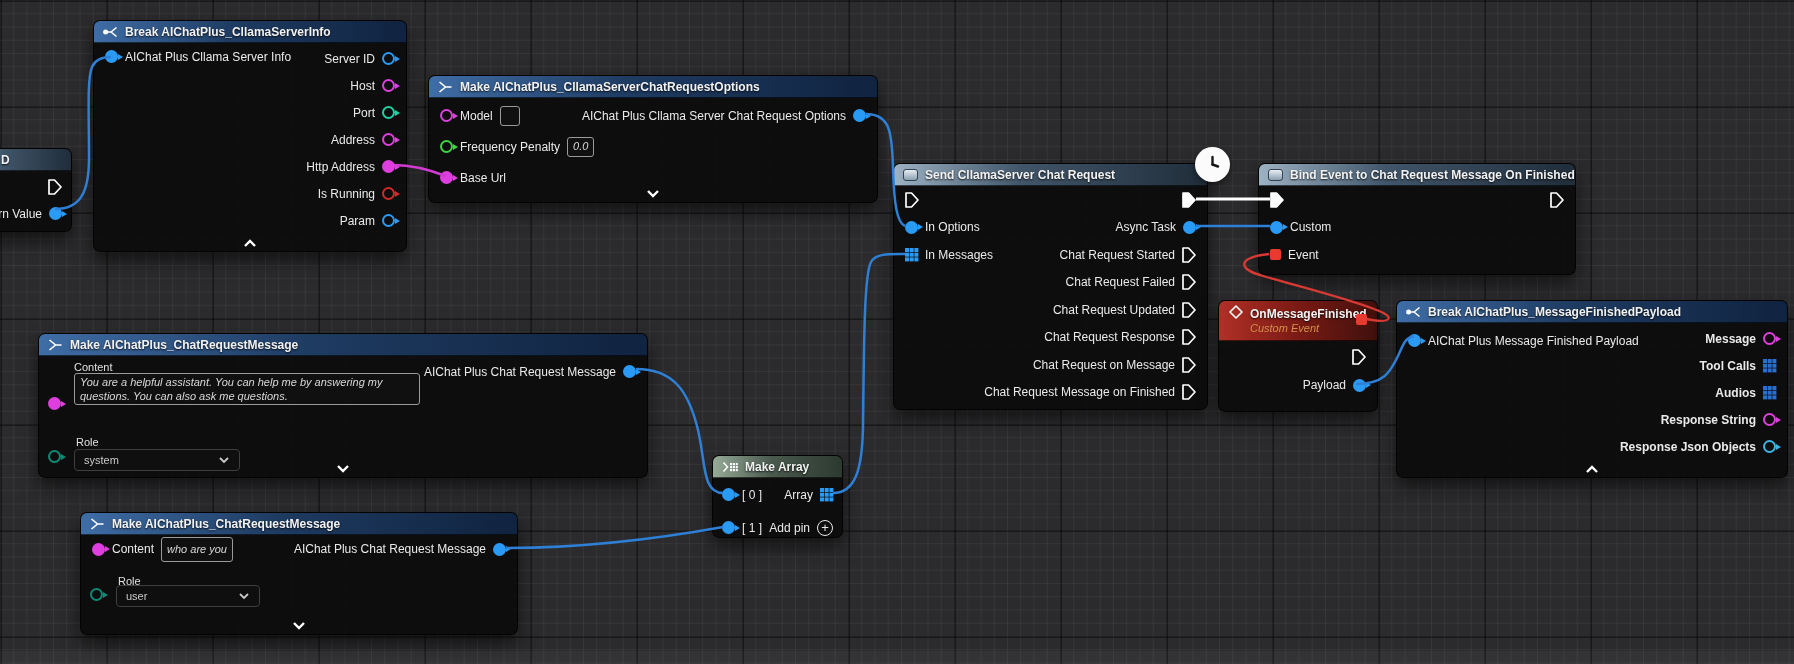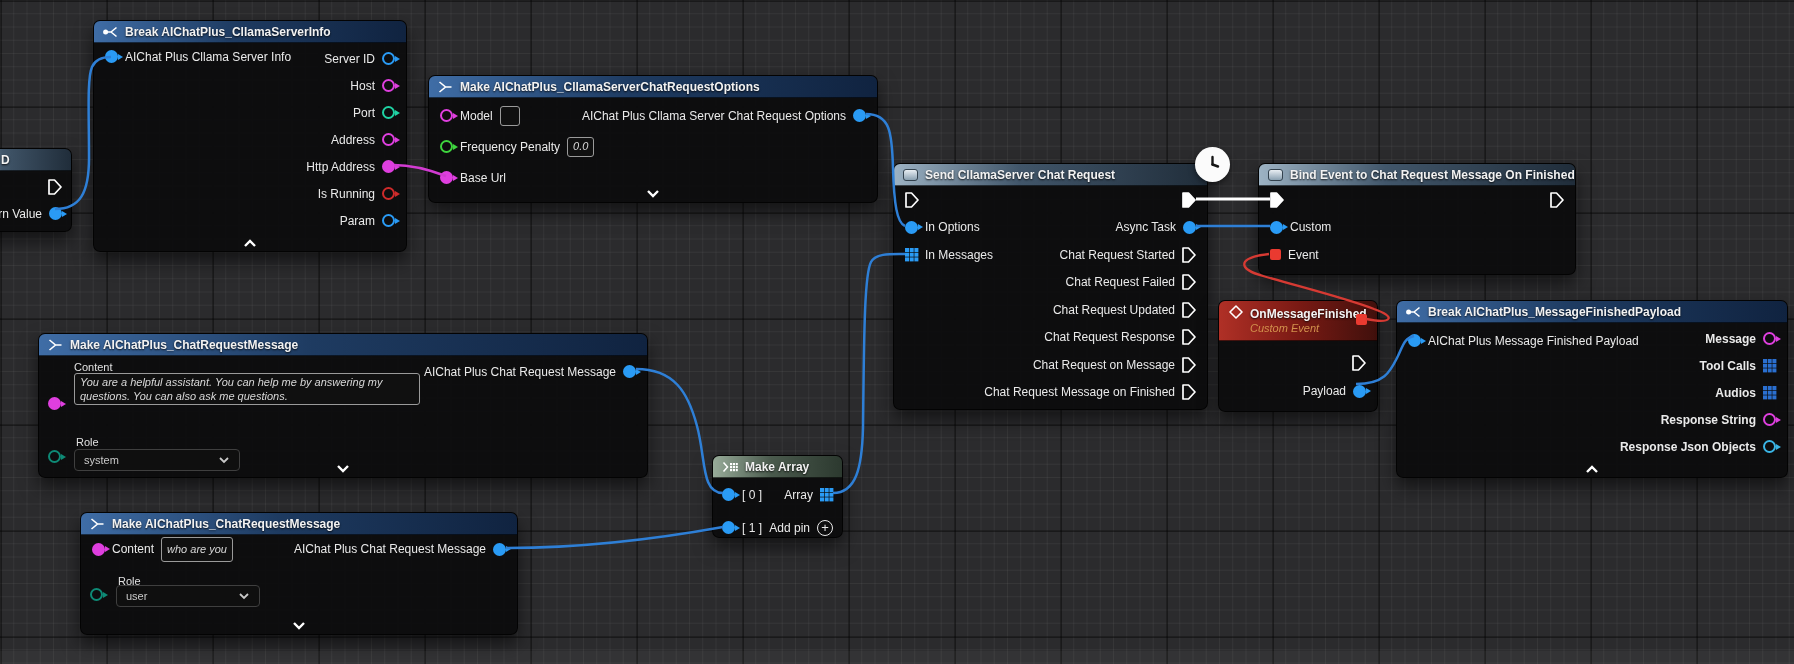--- a/index.html
+++ b/index.html
@@ -303,21 +303,21 @@
           <svg width="14" height="14" viewBox="0 0 14 14">
               <path d="M7 1 L13 7 L7 13 L1 7 Z" fill="none" stroke="#fff" stroke-width="1.6" stroke-linejoin="round"></path>
             </svg>
         </span>
         <span>OnMessageFinished</span>
       </div>
       <div class="evt-sub">Custom Event</div>
       <span class="sq" style="--c:#ea3a30;position:absolute;right:10px;top:13px;"></span>
     </div>
     <div class="body" style="height:calc(100% - 40px);">
-      <div class="colR" style="top:8px;right:11px;justify-content:space-between;">
+      <div class="colR" style="top:2px;right:11px;justify-content:space-between;">
         <div class="row" style="height:28px;">
           <svg class="exec" viewBox="0 0 14 16" width="14" height="16">
               <path d="M1 1 H6.5 L13 8 L6.5 15 H1 Z"></path>
             </svg>
         </div>
         <div class="row" style="height:28px;">
           <span class="lbl">Payload</span>
           <span class="circ fill" style="--c:#2a9bf5"></span>
         </div>
       </div>

